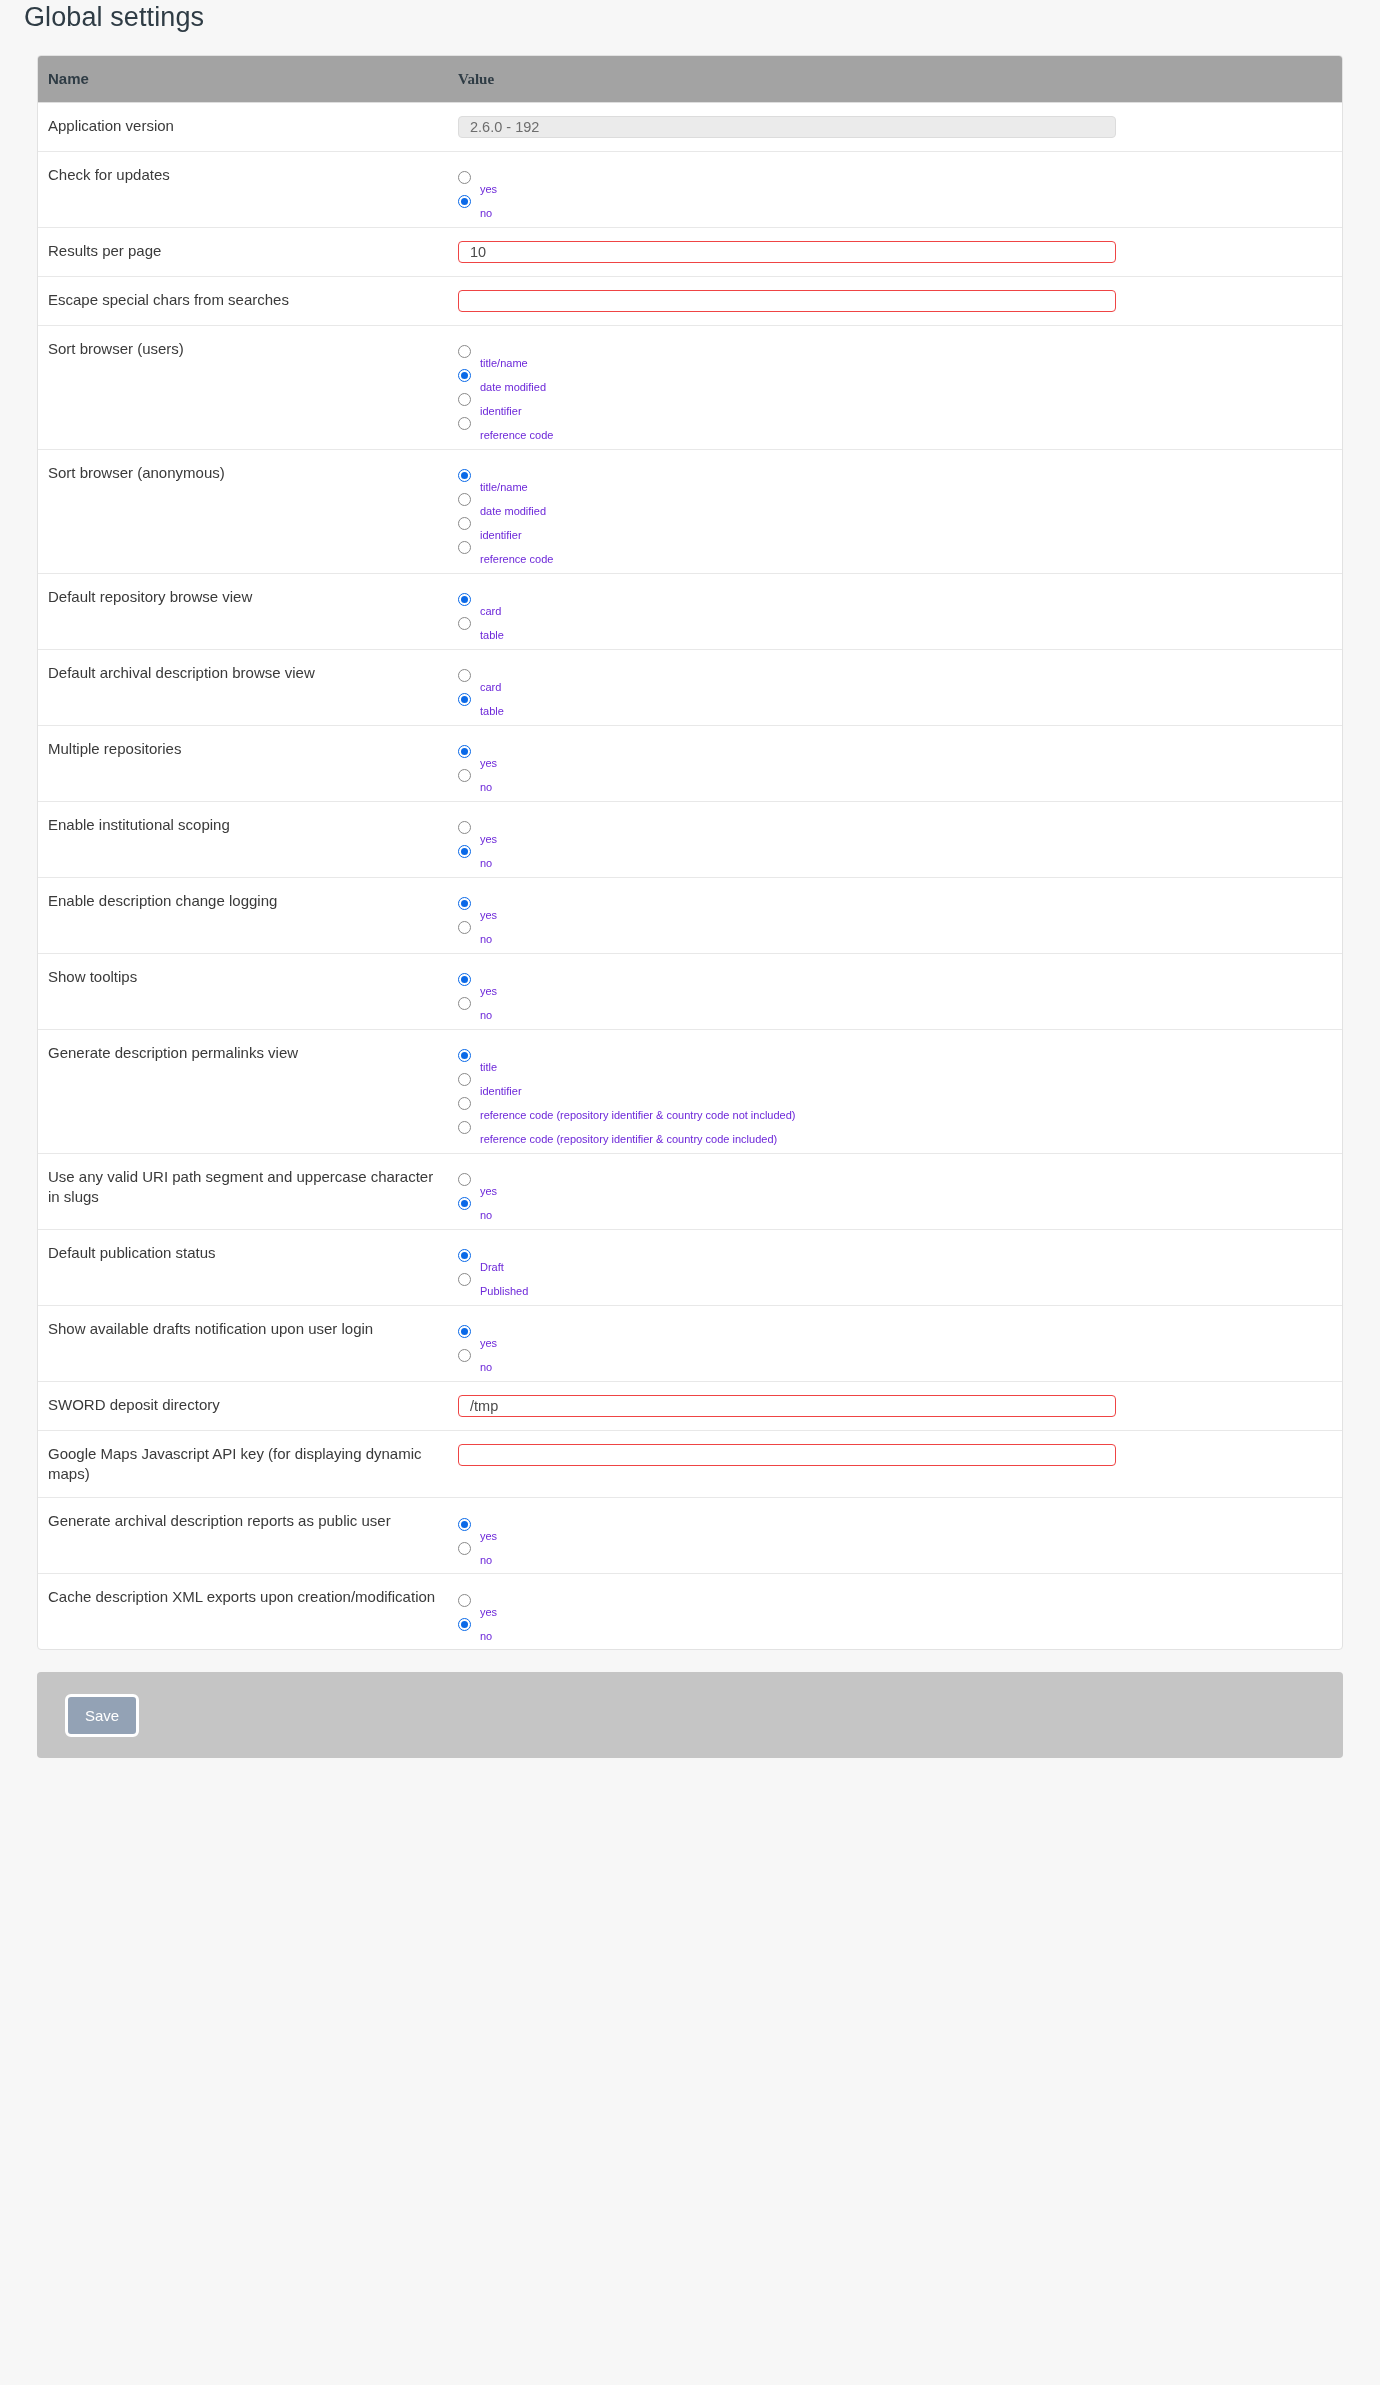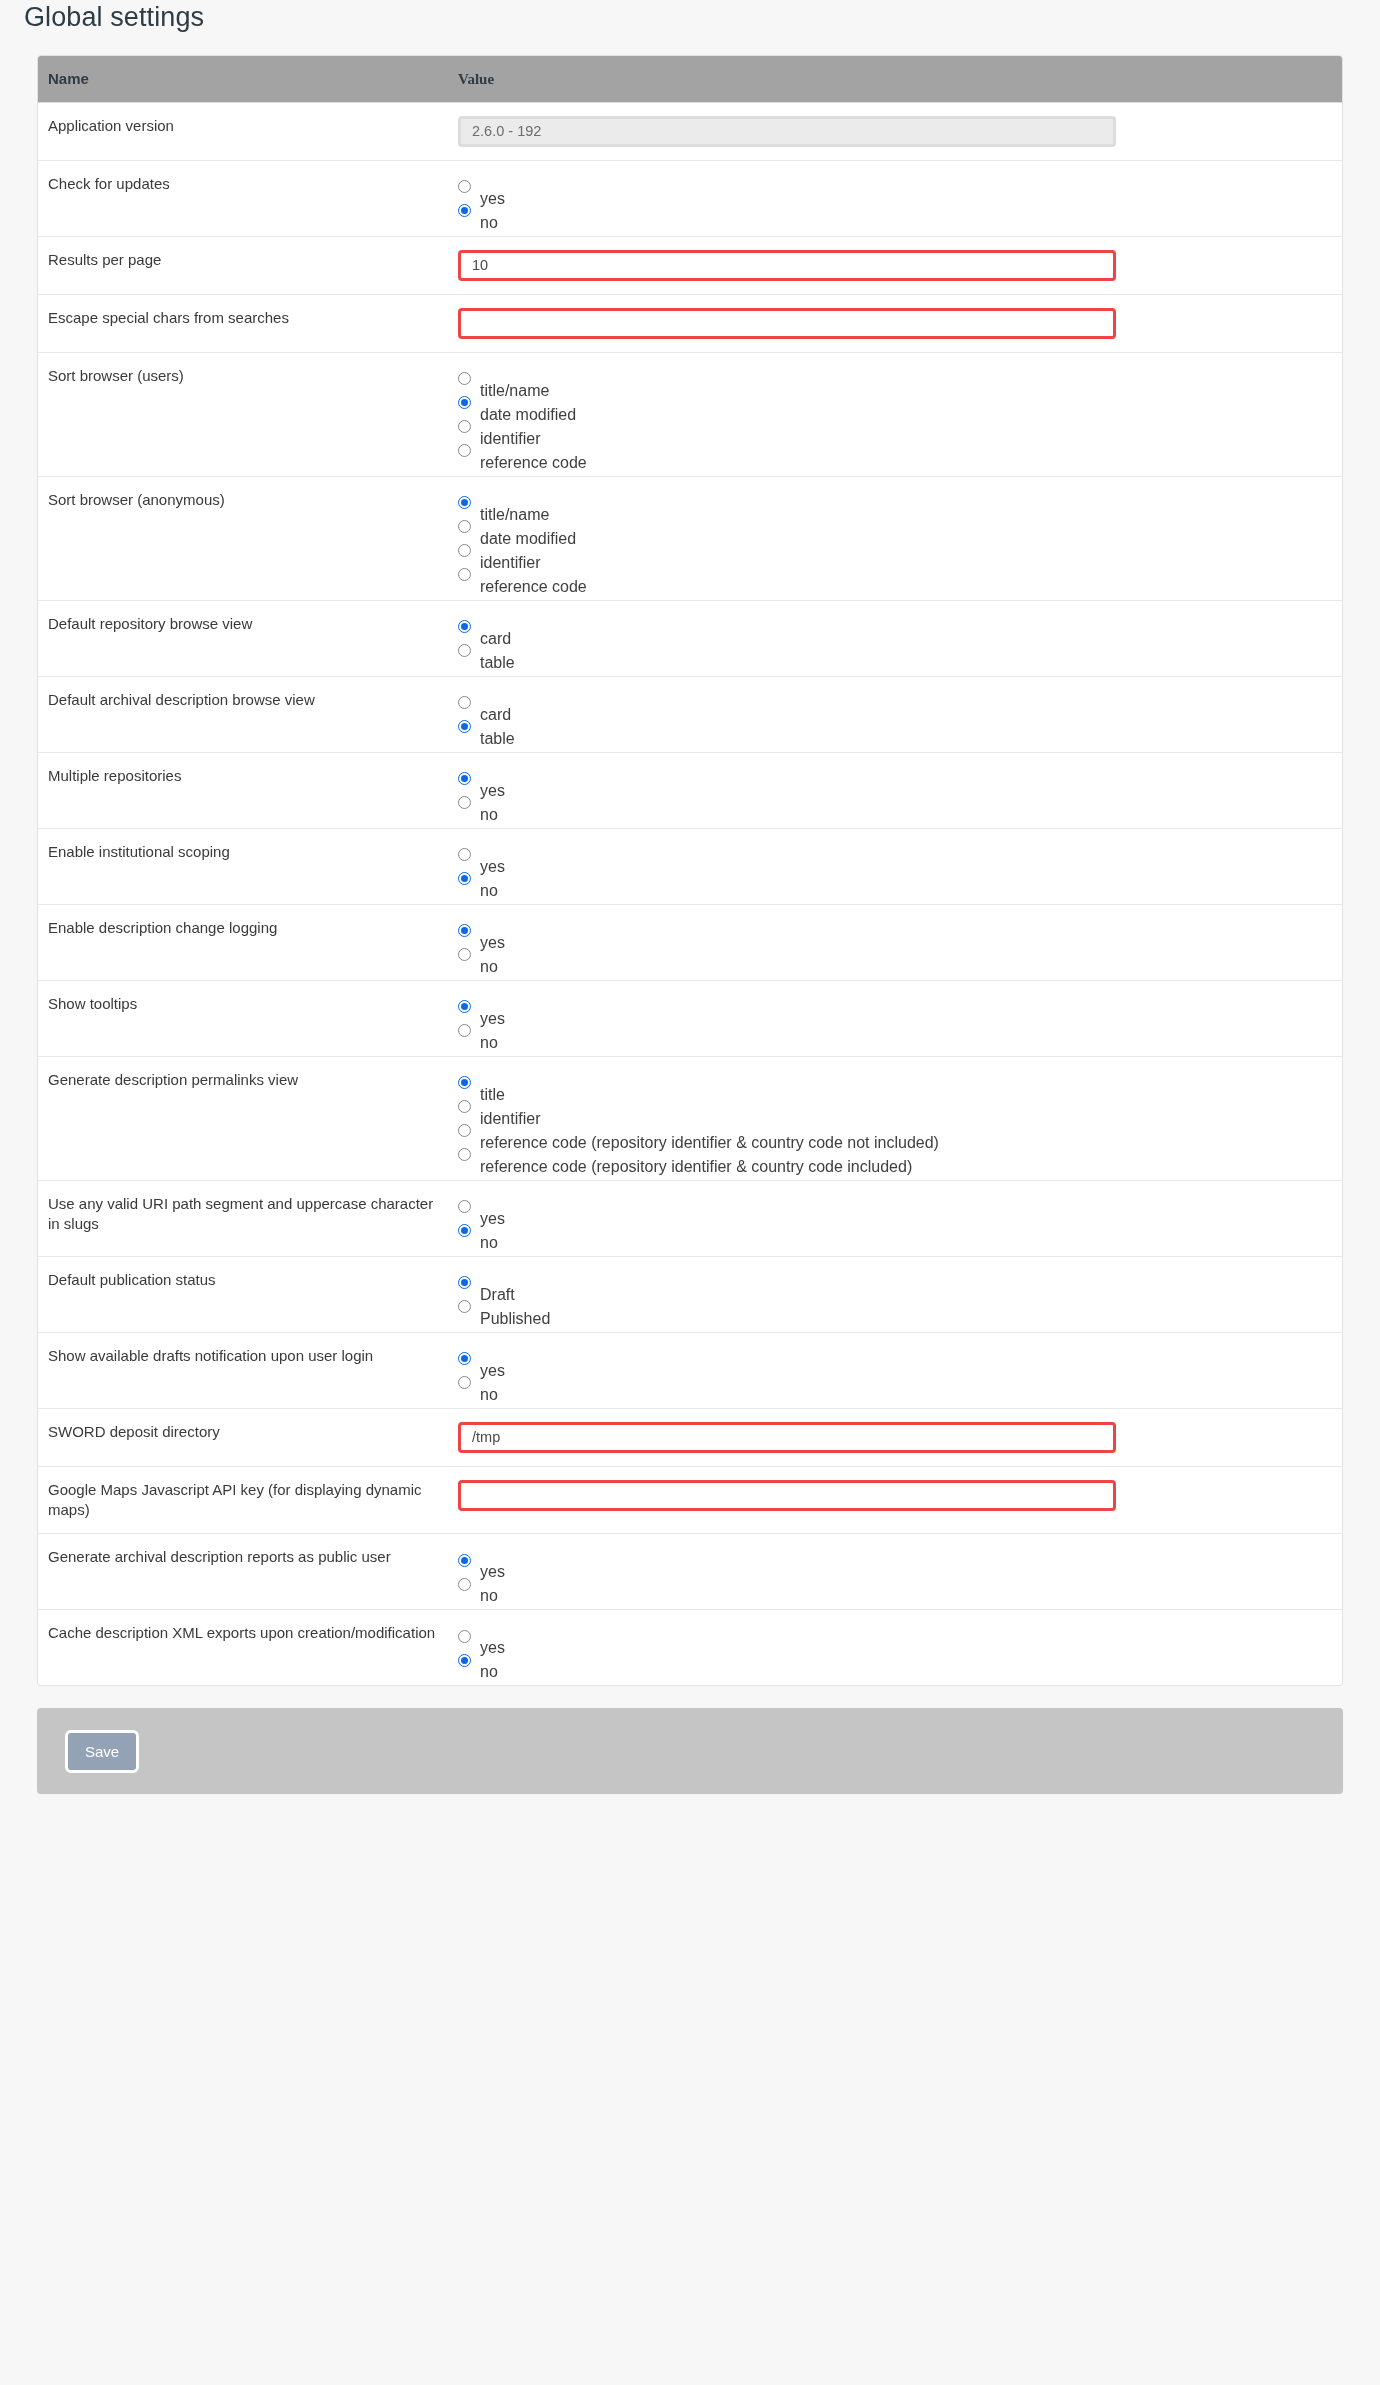--- a/index.html
+++ b/index.html
@@ -69,22 +69,22 @@
   }
   td.cell-value {
     padding-left: 0;
     padding-right: 14px;
   }
 
   
   .text-input {
     display: block;
     width: 658px;
-    height: 31px;
-    border: 3px solid #ef4444;
+    height: 22px;
+    border: 1px solid #ef4444;
     border-radius: 4px;
     background: #ffffff;
     font-family: "Liberation Sans", sans-serif;
     font-size: 14.5px;
     color: #4a4a4a;
     padding: 8px 11px;
     outline: none;
   }
   .text-input.is-disabled {
     background: #ebebeb;
@@ -121,22 +121,22 @@
     left: 50%;
     top: 50%;
     width: 7px;
     height: 7px;
     margin-left: -3.5px;
     margin-top: -3.5px;
     border-radius: 50%;
     background: #0a69e8;
   }
   .radio-label {
-    font-size: 16px;
-    color: #404040;
+    font-size: 11px;
+    color: #6d28d9;
     line-height: 1;
     white-space: nowrap;
     margin-top: 24px;
   }
 
   
   .actions-bar {
     margin: 22px 37px 0 37px;
     background: #c5c5c5;
     border-radius: 4px;

